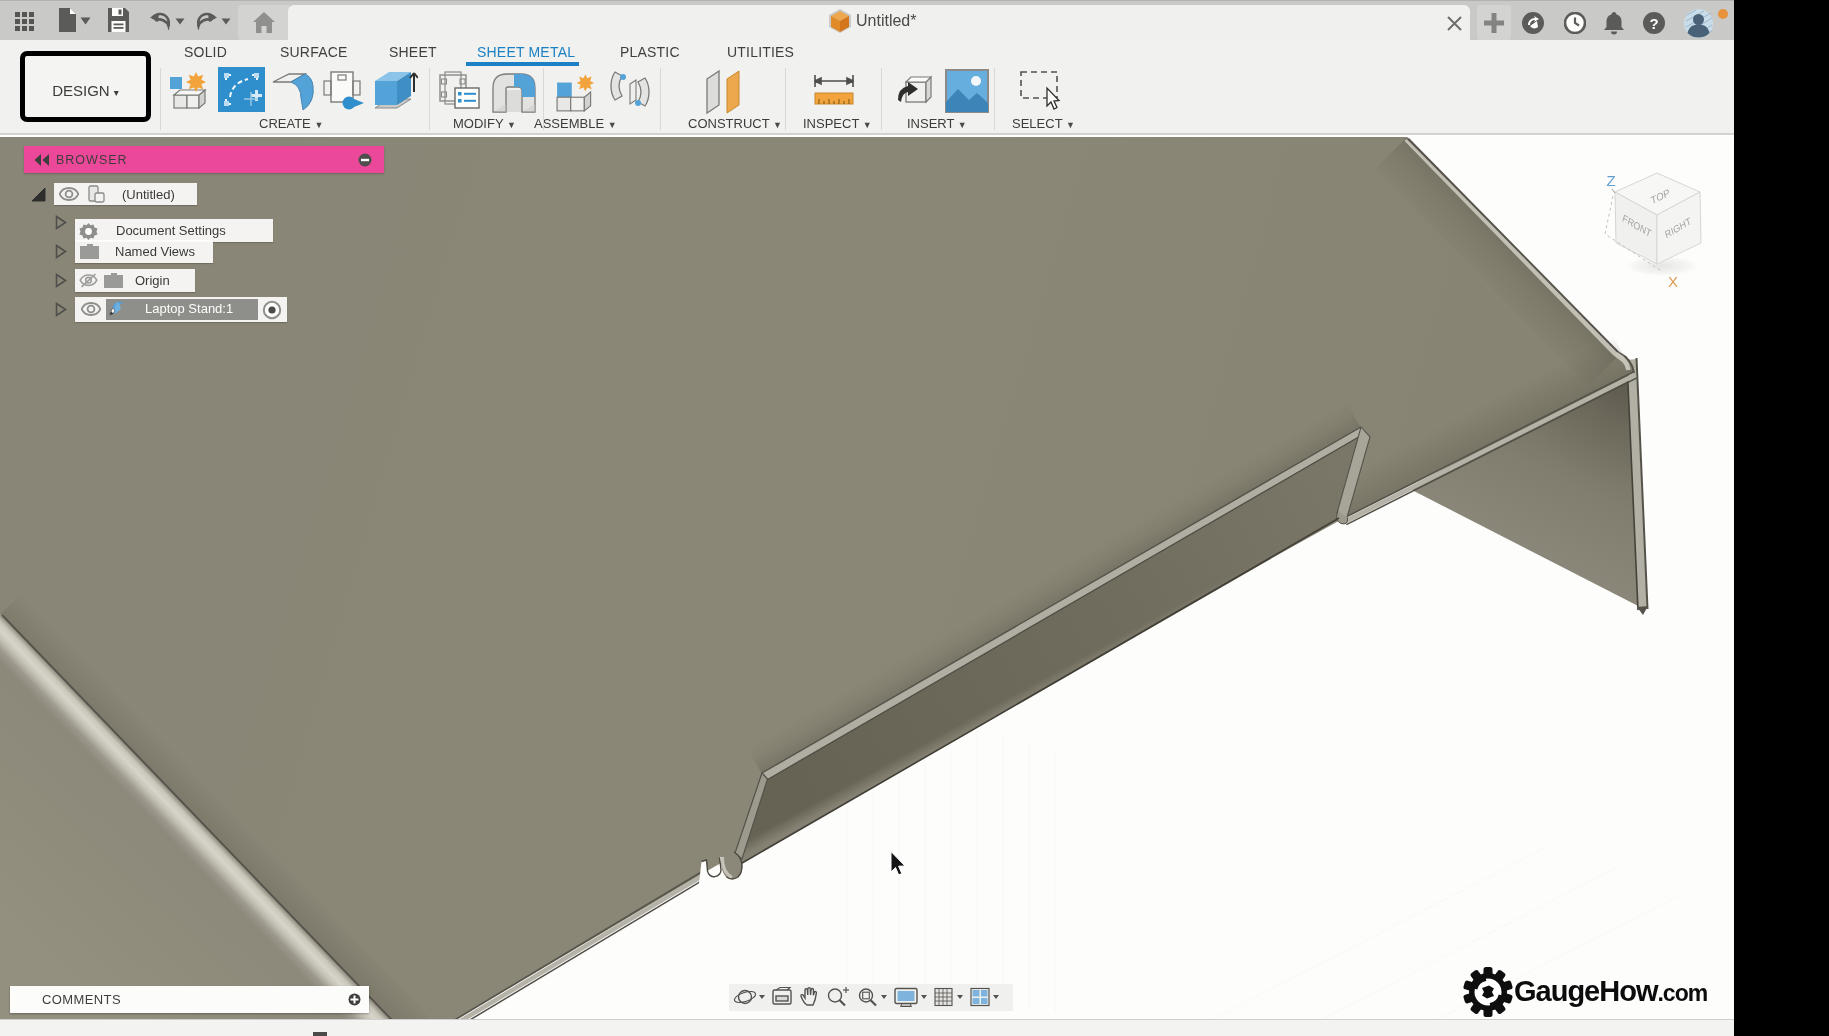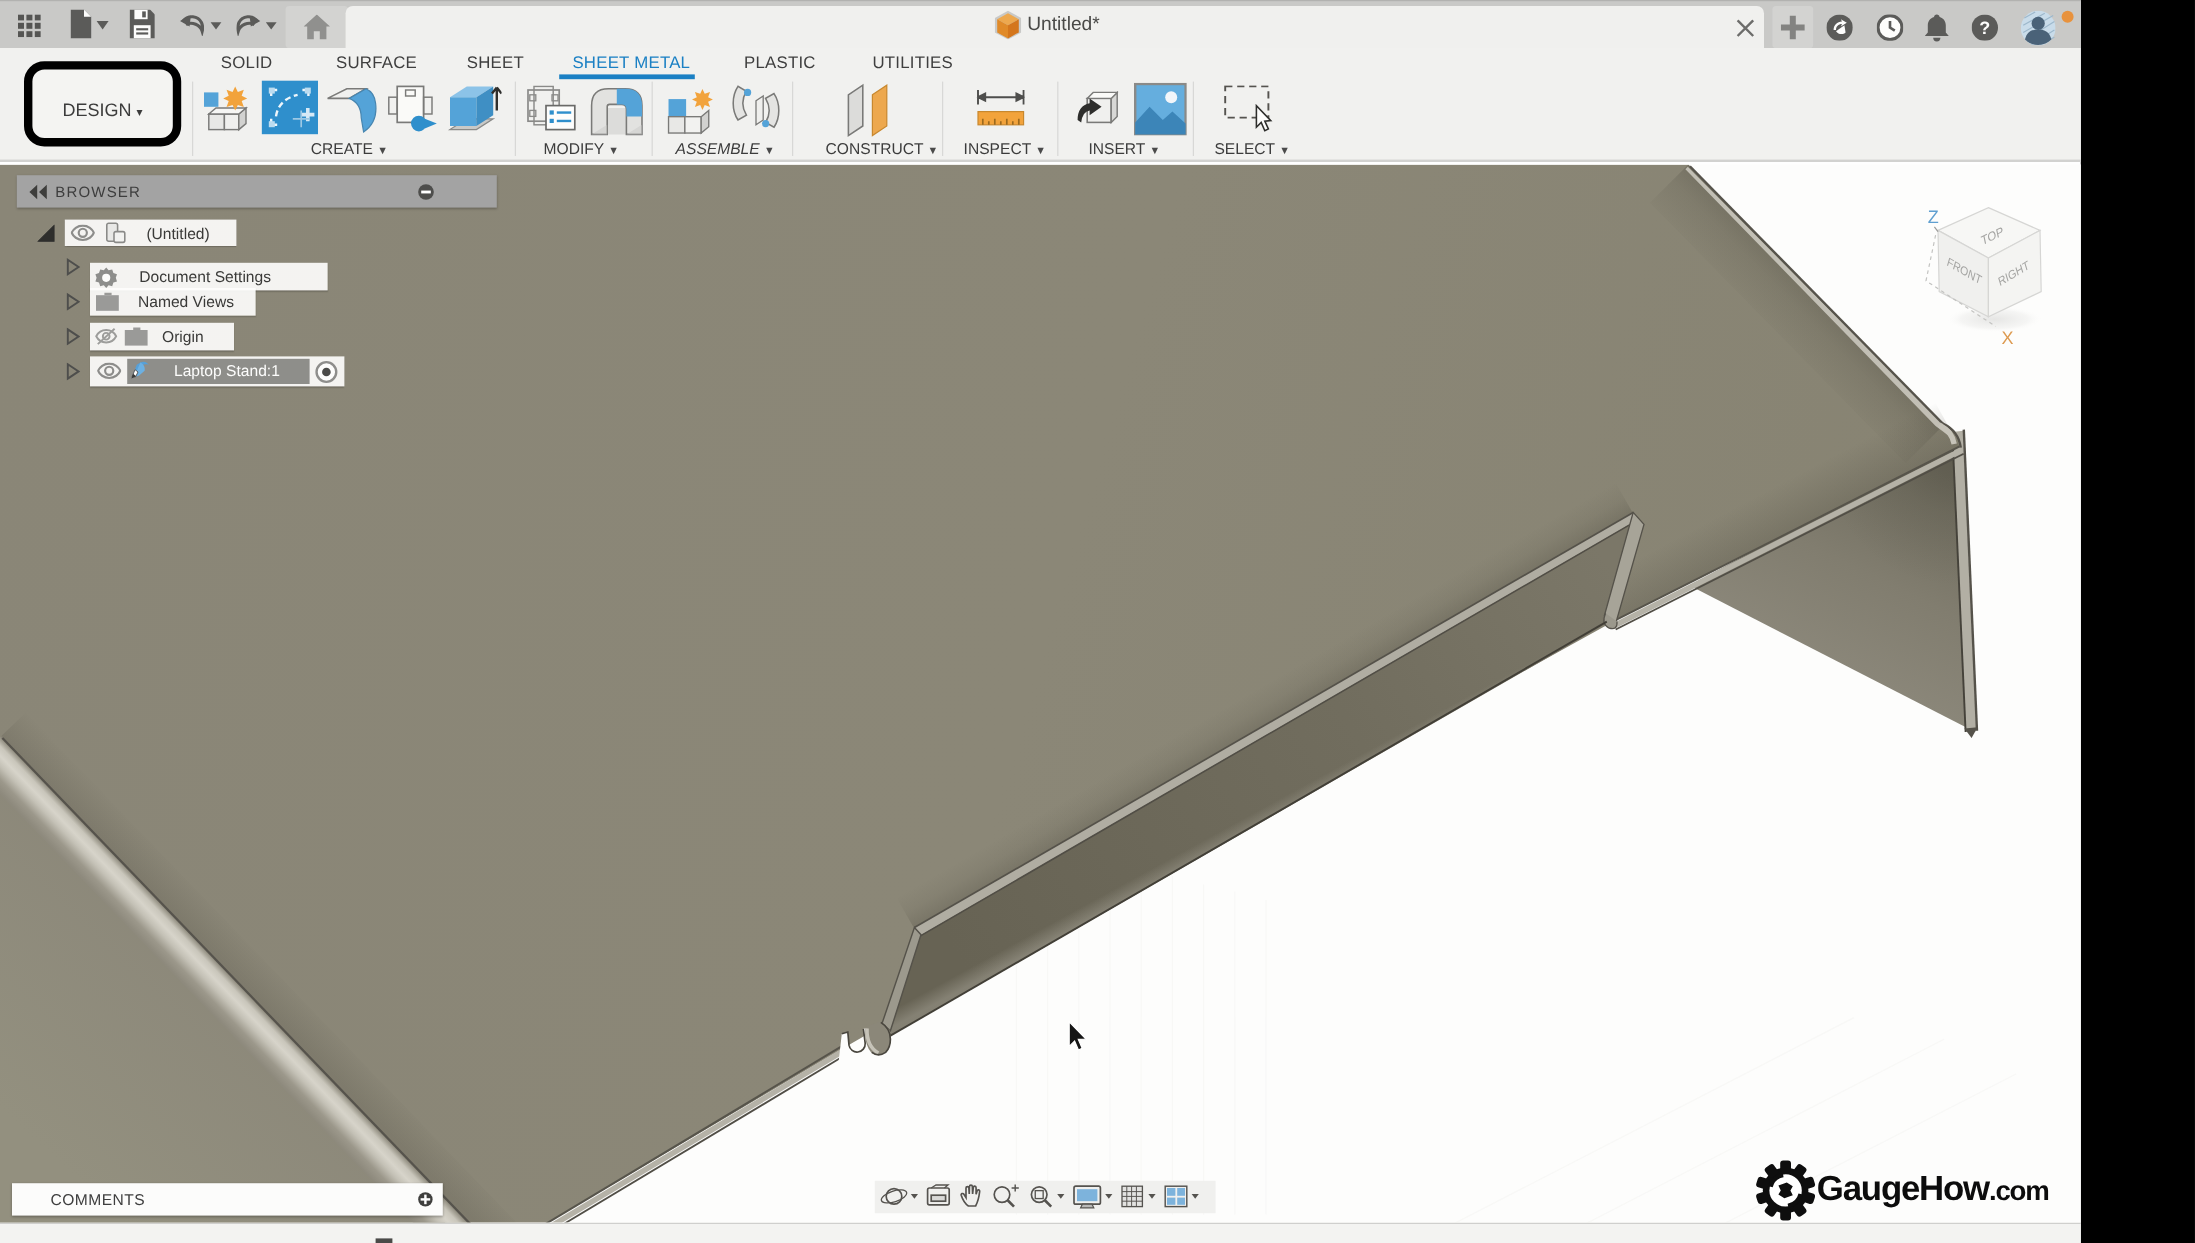--- a/index.html
+++ b/index.html
@@ -18,29 +18,29 @@
   
   #ribbon { position:absolute; left:0; top:40px; width:1734px; height:95px;
     background:#f1f1ef; border-bottom:2px solid #d2d2d0; }
   .tab { position:absolute; top:4px; font-size:14px; color:#3f3f3f; letter-spacing:0.2px; }
   .tab.active { color:#1b80c4; }
   #tabunderline { position:absolute; left:466px; top:22px; width:113px; height:4px; background:#1b80c4; }
   .glabel { position:absolute; top:76px; font-size:13px; color:#3c3c3c; white-space:nowrap; }
   .glabel .dn { font-size:9px; color:#4a4a4a; }
   .vsep { position:absolute; top:28px; height:62px; width:1px; background:#d8d8d6; }
   #designbtn { position:absolute; left:20px; top:11px; width:131px; height:71px;
-    background:#f4f4f2; border:7px solid #000000; border-radius:17px;
+    background:#f4f4f2; border:5px solid #000000; border-radius:7px;
     font-size:15px; color:#3c3c3c; text-align:center; line-height:70px; }
 
   
   #viewport { position:absolute; left:0; top:137px; width:1734px; height:882px; background:#fdfdfc; overflow:hidden; }
 
   
-  #browserhead { position:absolute; left:14px; top:9px; width:400px; height:27px;
-    background:#a3a3a3; box-shadow:0 1px 2px rgba(0,0,0,0.25); }
+  #browserhead { position:absolute; left:24px; top:9px; width:360px; height:27px;
+    background:#ec4899; box-shadow:0 1px 2px rgba(0,0,0,0.25); }
   #browserhead .t { position:absolute; left:32px; top:7px; font-size:12.5px; letter-spacing:1px; color:#3d3d3d; }
   .trow { position:absolute; background:rgba(253,253,252,0.92); box-shadow:0 1px 1px rgba(0,0,0,0.18); }
   .trow .txt { font-size:13px; color:#3a3a38; position:absolute; top:4px; white-space:nowrap; }
 
   
   #comments { position:absolute; left:10px; top:849px; width:359px; height:27px;
     background:#fcfcfb; box-shadow:0 1px 2px rgba(0,0,0,0.3);padding-left:43px; }
   #comments .t { position:absolute; left:32px; top:6px; font-size:13px; letter-spacing:0.4px; color:#3e3e3e; }
 
   
@@ -166,21 +166,21 @@
     <div id="designbtn">DESIGN <span style="font-size:10px;">▾</span></div>
     <div class="tab" style="left:184px;">SOLID</div>
     <div class="tab" style="left:280px;">SURFACE</div>
     <div class="tab" style="left:389px;">SHEET</div>
     <div class="tab active" style="left:477px;">SHEET METAL</div>
     <div class="tab" style="left:620px;">PLASTIC</div>
     <div class="tab" style="left:727px;">UTILITIES</div>
     <div id="tabunderline"></div>
     <div class="glabel" style="left:259px;">CREATE <span class="dn">▼</span></div>
     <div class="glabel" style="left:453px;">MODIFY <span class="dn">▼</span></div>
-    <div class="glabel" style="left:563px;font-style:italic;">ASSEMBLE <span class="dn">▼</span></div>
+    <div class="glabel" style="left:534px;">ASSEMBLE <span class="dn">▼</span></div>
     <div class="glabel" style="left:688px;">CONSTRUCT <span class="dn">▼</span></div>
     <div class="glabel" style="left:803px;">INSPECT <span class="dn">▼</span></div>
     <div class="glabel" style="left:907px;">INSERT <span class="dn">▼</span></div>
     <div class="glabel" style="left:1012px;">SELECT <span class="dn">▼</span></div>
 
     <svg class="abs" style="left:168px;top:31px;" width="40" height="42" viewBox="0 0 40 42">
       <rect x="6" y="24" width="13" height="13" fill="#e8e8e6" stroke="#7a7a78" stroke-width="1.2"></rect>
       <rect x="19" y="24" width="12" height="13" fill="#f0f0ee" stroke="#7a7a78" stroke-width="1.2"></rect>
       <path d="M31,24 L37,19 L37,32 L31,37 Z" fill="#d2d2d0" stroke="#7a7a78" stroke-width="1.2"></path>
       <path d="M6,24 L12,19 L37,19 L31,24 Z" fill="#f6f6f4" stroke="#7a7a78" stroke-width="1.2"></path>

